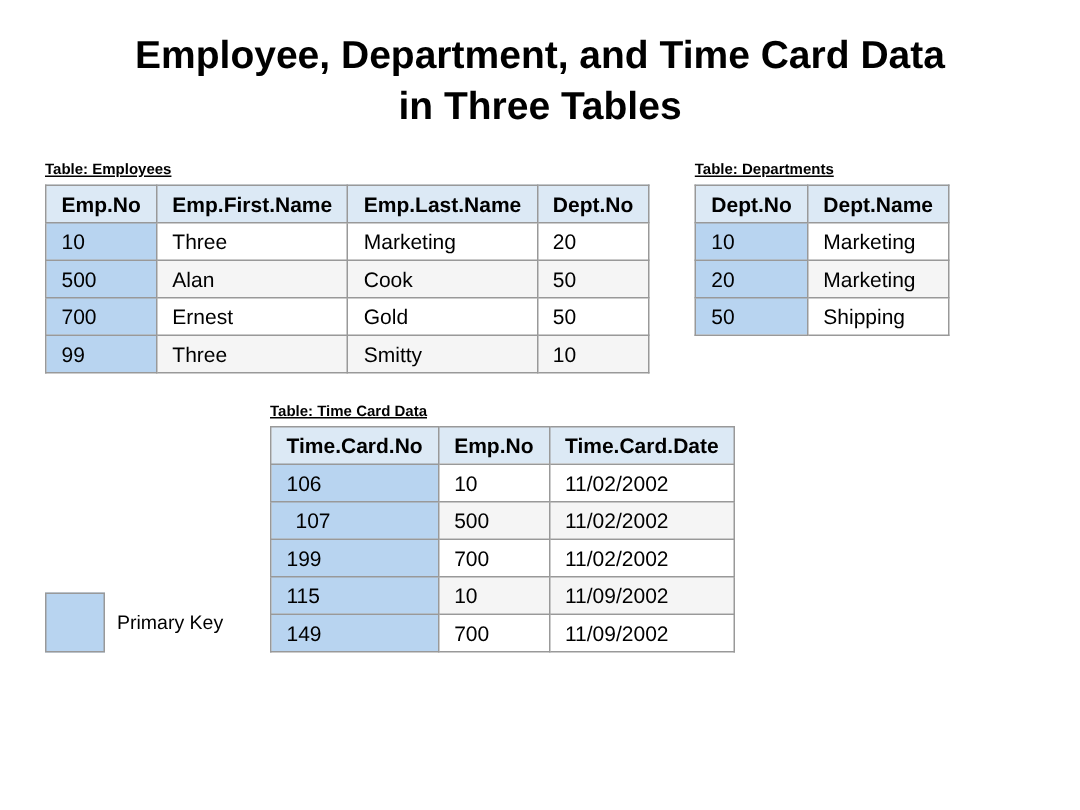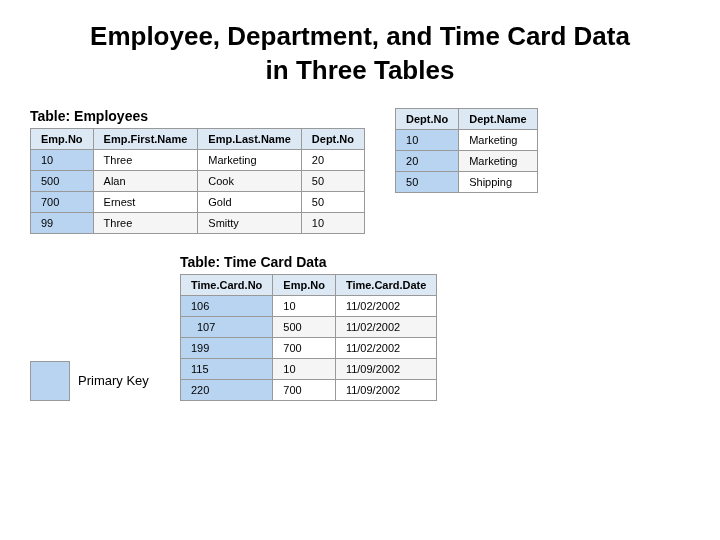--- a/index.html
+++ b/index.html
@@ -12,27 +12,28 @@
       padding: 20px 30px;
     }
     h1 {
       text-align: center;
       font-size: 26px;
       font-weight: bold;
       margin-bottom: 20px;
       line-height: 1.3;
     }
     .section-label {
-      font-size: 14px;
+      font-size: 10px;
       font-weight: bold;
       margin-bottom: 4px;
+      text-decoration: underline;
     }
     table {
       border-collapse: collapse;
-      font-size: 11px;
+      font-size: 14px;
     }
     table th, table td {
       border: 1px solid #999;
       padding: 4px 10px;
       min-width: 60px;
     }
     table th {
       background: #dce9f5;
       font-weight: bold;
     }
@@ -117,20 +118,21 @@
             <td style="background: rgb(184, 212, 240);">99</td>
             <td>Three</td>
             <td>Smitty</td>
             <td>10</td>
           </tr>
         </tbody>
     </table>
   </div>
 
   <div class="departments-section">
+    <div class="section-label">Table: Departments</div>
     <table>
       <thead>
         <tr>
           <th>Dept.No</th>
           <th>Dept.Name</th>
         </tr>
       </thead>
       <tbody id="departments-tbody">
       <tr>
             <td style="background: rgb(184, 212, 240);">10</td>
@@ -181,20 +183,20 @@
             <td style="background: rgb(184, 212, 240);">199</td>
             <td>700</td>
             <td>11/02/2002</td>
           </tr>
           <tr>
             <td style="background: rgb(184, 212, 240);">115</td>
             <td>10</td>
             <td>11/09/2002</td>
           </tr>
           <tr>
-            <td style="background: rgb(184, 212, 240);">220</td>
+            <td style="background: rgb(184, 212, 240);">149</td>
             <td>700</td>
             <td>11/09/2002</td>
           </tr>
         </tbody>
     </table>
   </div>
 </div>
 
 </body></html>

